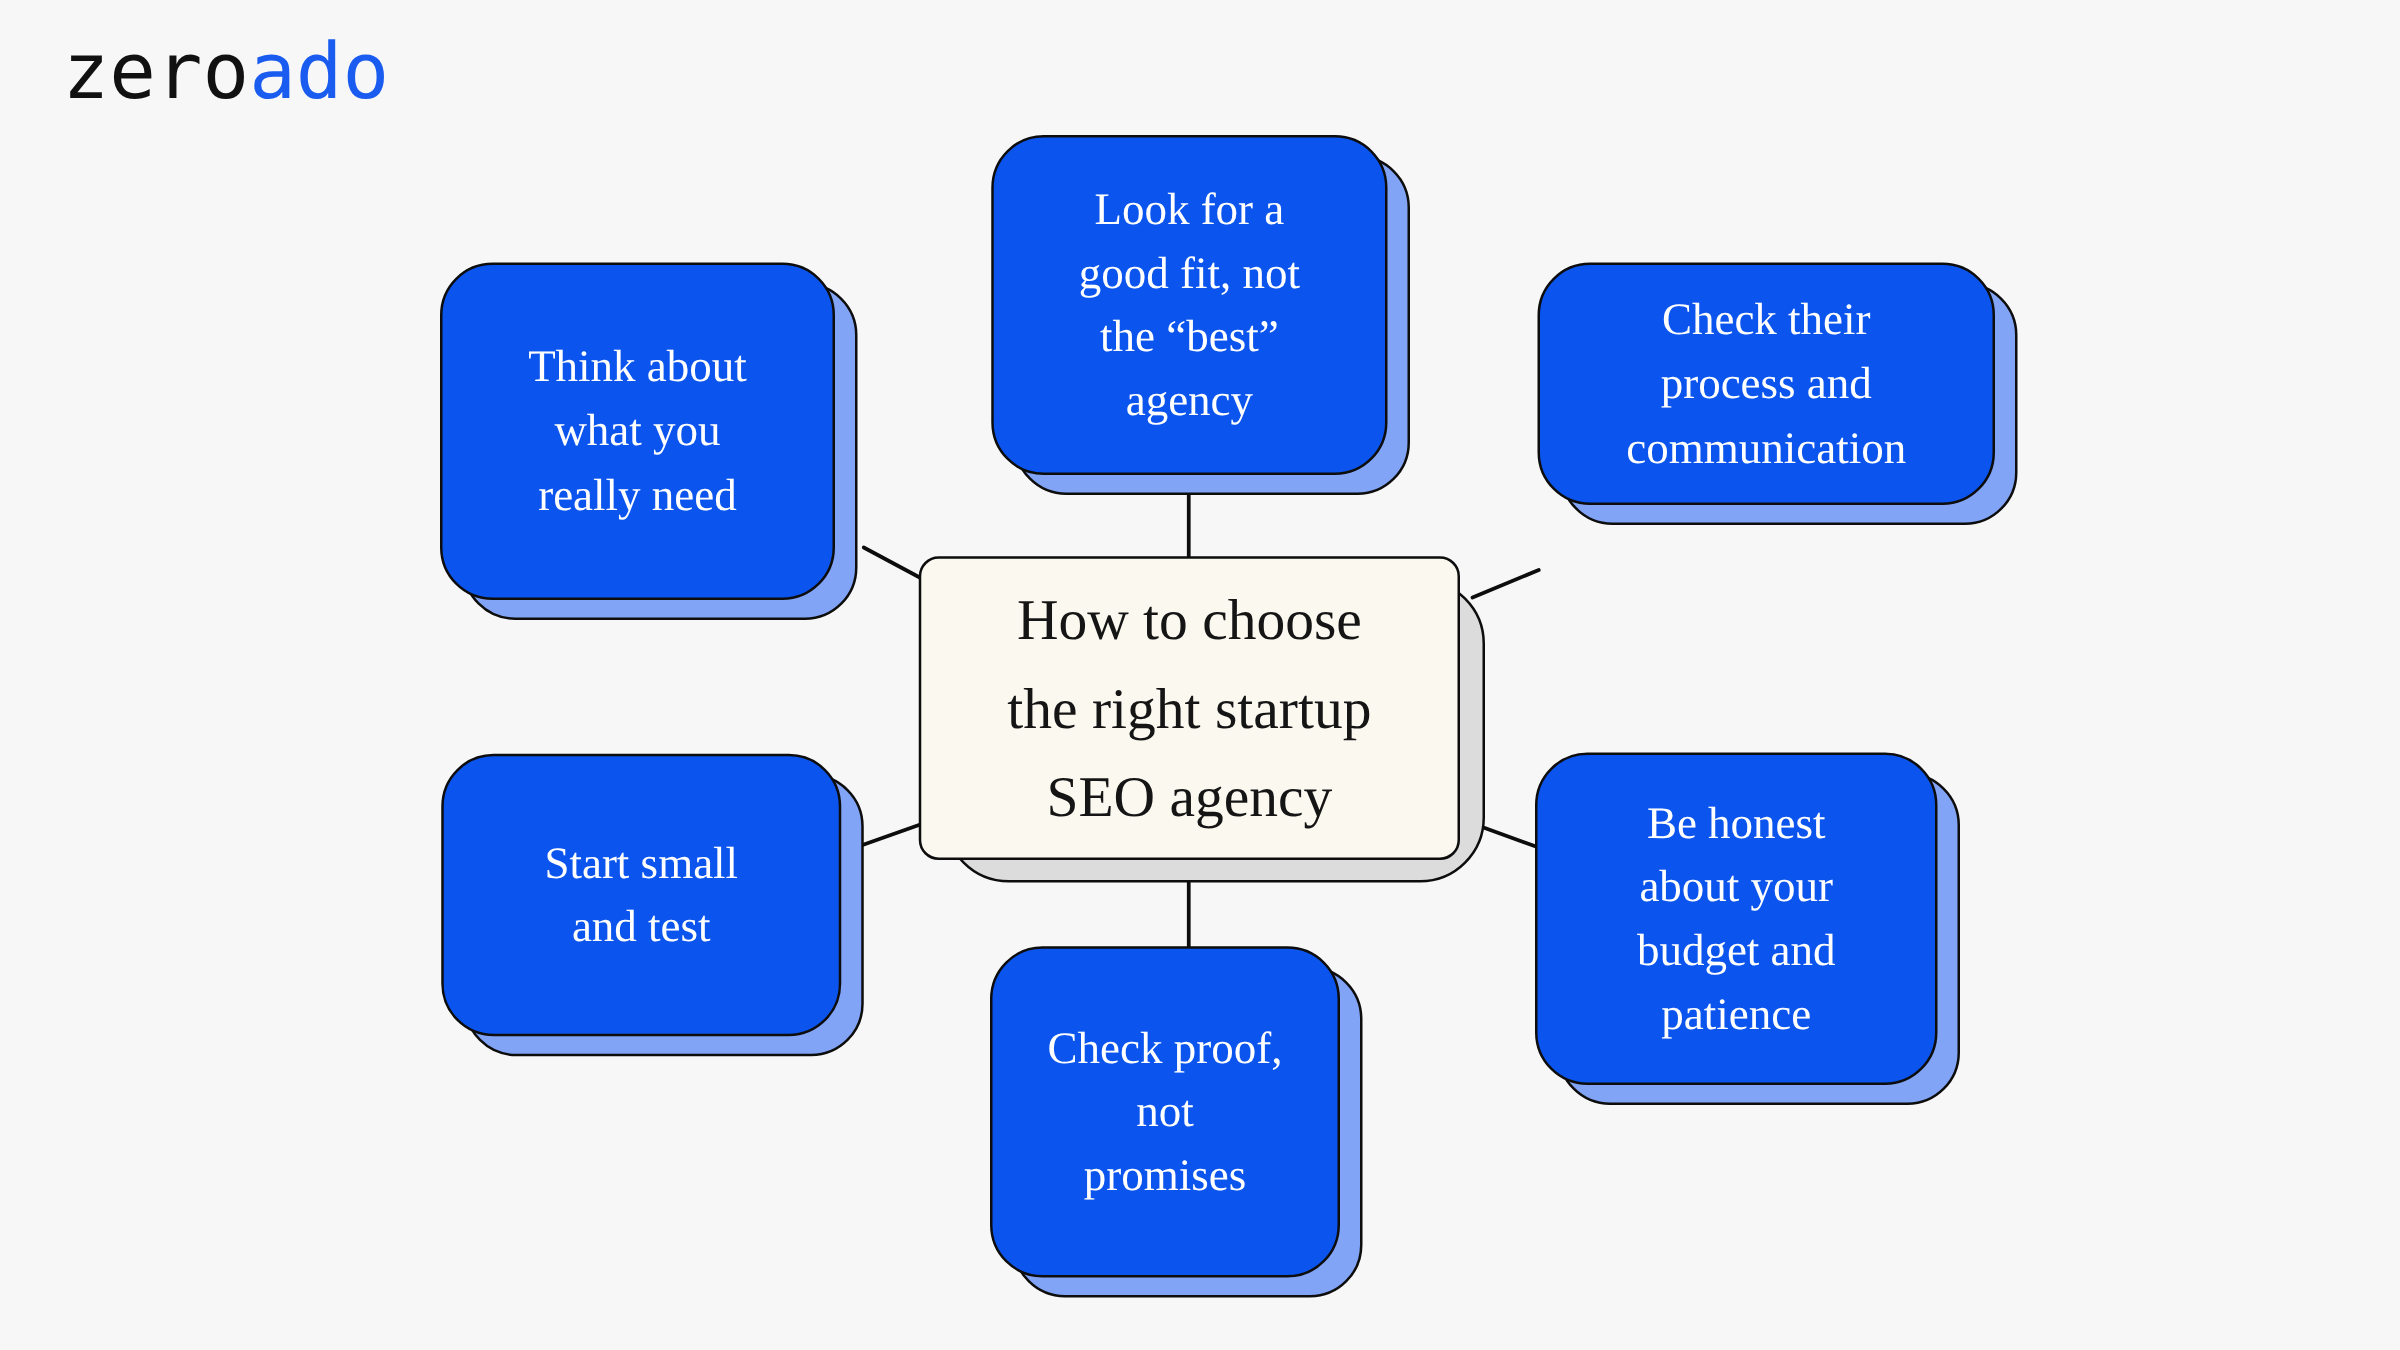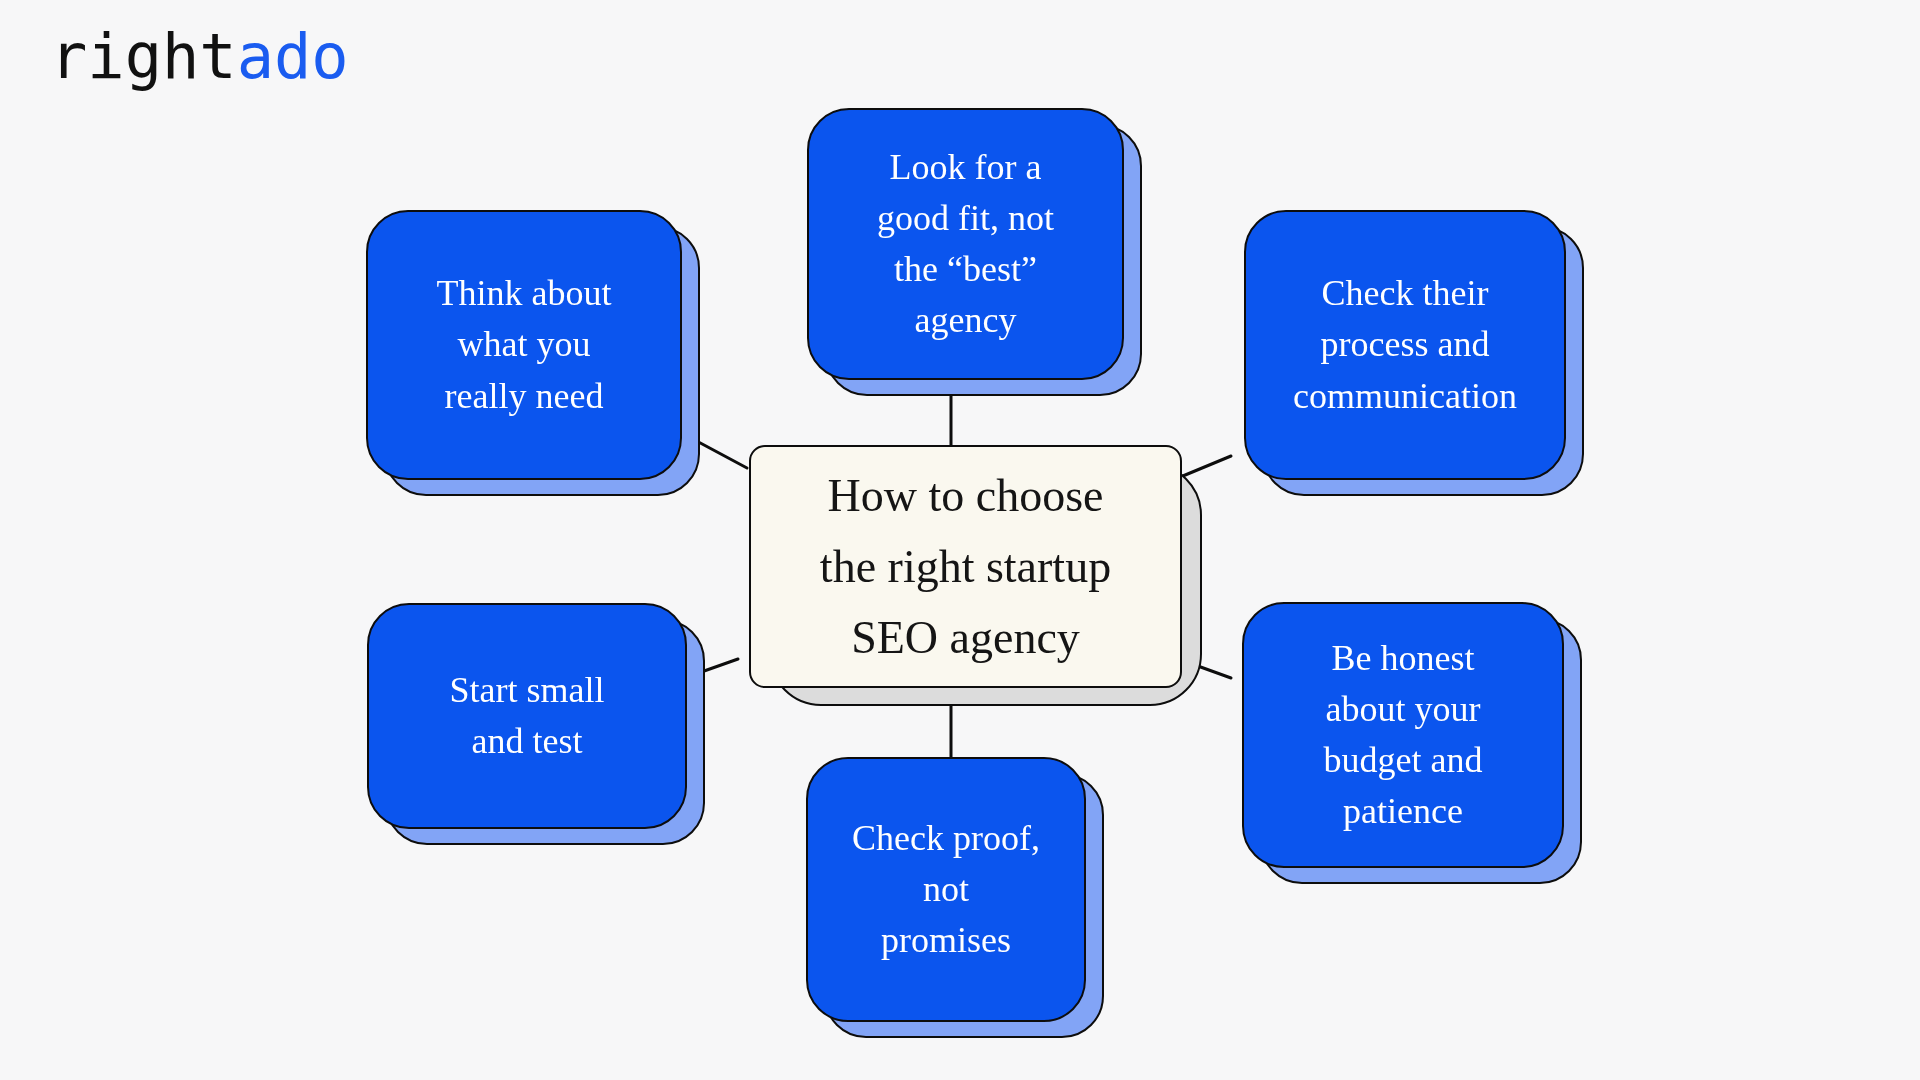--- a/index.html
+++ b/index.html
@@ -19,21 +19,21 @@
     letter-spacing:0px;white-space:nowrap;
   }
   .logo .lg-black{color:var(--logo_black,#111);}
   .logo .lg-blue{color:var(--logo_blue,#1a5cf0);text-align:center;}
 
   
   .wires{position:absolute;left:0;top:0;width:1920px;height:1080px;z-index:1;}
   .wires line{stroke:var(--line,#0d0d0d);stroke-width:3;stroke-linecap:round;}
 
   
-  .node{position:absolute;z-index:2;margin-left:14px;}
+  .node{position:absolute;z-index:2;}
   .node .shadow{
     position:absolute;inset:0;
     transform:translate(18px,16px);
     background:var(--node_shadow,#82a4f6);
     border:2.5px solid var(--line,#0d0d0d);
     border-radius:42px;
   }
   .node .face{
     position:absolute;inset:0;
     background:var(--node_fill,#0b55ee);
@@ -61,33 +61,33 @@
     border-radius:16px;
   }
   .node.center-node .label{
     color:var(--center_text,#151515);
     font-size:46px;line-height:1.55;
   }
 
   
   .n-top-center   {left:793px; top:108px; width:317px; height:272px;}
   .n-top-left     {left:352px; top:210px; width:316px; height:270px;}
-  .n-top-right    {left:1230px;top:210px; width:322px; height:270px;}
+  .n-top-right    {left:1230px;top:210px; width:322px; height:194px;padding-left:44px;}
   .n-bottom-left  {left:353px; top:603px; width:320px; height:226px;}
   .n-bottom-center{left:792px; top:757px; width:280px; height:265px;}
   .n-bottom-right {left:1228px;top:602px; width:322px; height:266px;text-decoration:underline;}
   .n-center       {left:735px; top:445px; width:433px; height:243px;}
 </style>
 </head>
 <body>
 
 <div class="canvas">
 
   <div class="logo">
-    <span class="lg-black">right</span><span class="lg-blue">ado</span>
+    <span class="lg-black">zero</span><span class="lg-blue">ado</span>
   </div>
 
   <svg class="wires" viewBox="0 0 1920 1080">
     <line x1="951" y1="391" x2="951" y2="447"></line>
     <line x1="951" y1="688" x2="951" y2="759"></line>
     <line x1="691" y1="438" x2="747" y2="468"></line>
     <line x1="690" y1="676" x2="738" y2="659"></line>
     <line x1="1178" y1="478" x2="1231" y2="456"></line>
     <line x1="1184" y1="661" x2="1231" y2="678"></line>
   </svg>

